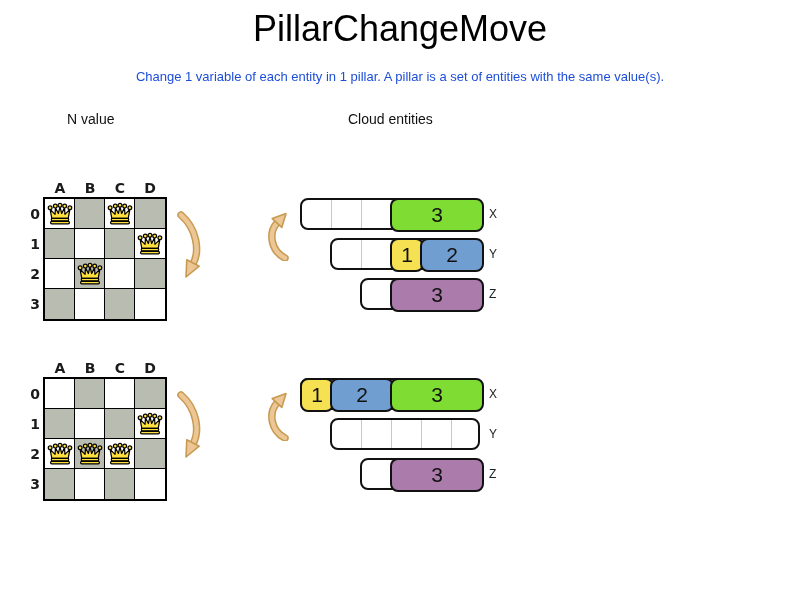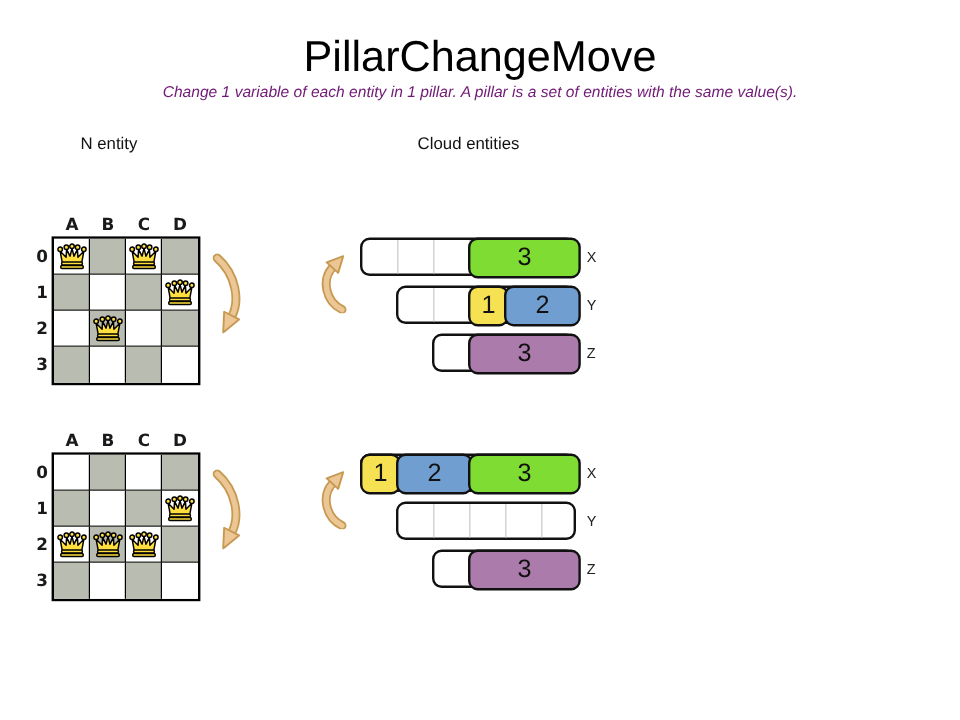--- a/index.html
+++ b/index.html
@@ -1,20 +1,20 @@
 <!DOCTYPE html>
 <html style="--board-dark: #b9bcb1; --board-light: #ffffff; --queen-fill: #ffdf3d; --arrow-fill: #ecc795; --arrow-stroke: #c79a52;"><head>
 <meta charset="utf-8">
 <style>
   html,body{margin:0;padding:0;background:#fff;}
   #canvas{position:relative;width:800px;height:600px;background:#fff;overflow:hidden;
           font-family:"Liberation Sans",sans-serif;color:#111;}
   .abs{position:absolute;}
-  .title{top:26px;left:0;width:800px;text-align:center;font-size:36px;font-weight:400;color:#000;}
-  .subtitle{top:69px;left:0;width:800px;text-align:center;font-size:13px;color:#701a75;font-style:italic;}
+  .title{top:8px;left:0;width:800px;text-align:center;font-size:36px;font-weight:400;color:#000;}
+  .subtitle{top:69px;left:0;width:800px;text-align:center;font-size:13px;color:#1d4ed8;}
   .section-label{font-size:14px;color:#111;}
   
   .board{display:grid;grid-template-columns:repeat(4,30px);grid-template-rows:repeat(4,30px);
          border:2px solid #000;background:#fff;box-sizing:content-box;}
   .cell{width:30px;height:30px;box-sizing:border-box;border-right:1px solid #000;border-bottom:1px solid #000;
         display:flex;align-items:center;justify-content:center;background:var(--board-light,#fff);}
   .cell.lastc{border-right:none;} .cell.lastr{border-bottom:none;}
   .cell.dark{background:var(--board-dark,#b9bcb1);}
   .board-head{font-family:"DejaVu Sans","Liberation Sans",sans-serif;font-weight:bold;font-size:14px;
               text-align:center;line-height:18px;height:18px;color:#1a1a1a;}
@@ -29,21 +29,21 @@
   .ribbon-o{fill:none;stroke:var(--arrow-stroke,#c79a52);stroke-width:7.5;stroke-linecap:round;}
   .ribbon-i{fill:none;stroke:var(--arrow-fill,#ecc795);stroke-width:4.5;stroke-linecap:round;}
   .head{fill:var(--arrow-fill,#ecc795);stroke:var(--arrow-stroke,#c79a52);stroke-width:1.6;stroke-linejoin:round;}
 </style>
 </head>
 <body>
 
 <div id="canvas">
   <div class="abs title">PillarChangeMove</div>
   <div class="abs subtitle">Change 1 variable of each entity in 1 pillar. A pillar is a set of entities with the same value(s).</div>
-  <div class="abs section-label" style="left:67px;top:111px">N entity</div>
+  <div class="abs section-label" style="left:67px;top:111px">N value</div>
   <div class="abs section-label" style="left:348px;top:111px">Cloud entities</div>
 
   <div id="boards-host">
       <div class="abs board-head" style="left: 45px; top: 179px; width: 30px;">A</div>
       <div class="abs board-head" style="left: 75px; top: 179px; width: 30px;">B</div>
       <div class="abs board-head" style="left: 105px; top: 179px; width: 30px;">C</div>
       <div class="abs board-head" style="left: 135px; top: 179px; width: 30px;">D</div>
       <div class="abs board-head" style="left: 20px; top: 205px; width: 20px; text-align: right;">0</div>
       <div class="abs board-head" style="left: 20px; top: 235px; width: 20px; text-align: right;">1</div>
       <div class="abs board-head" style="left: 20px; top: 265px; width: 20px; text-align: right;">2</div>

